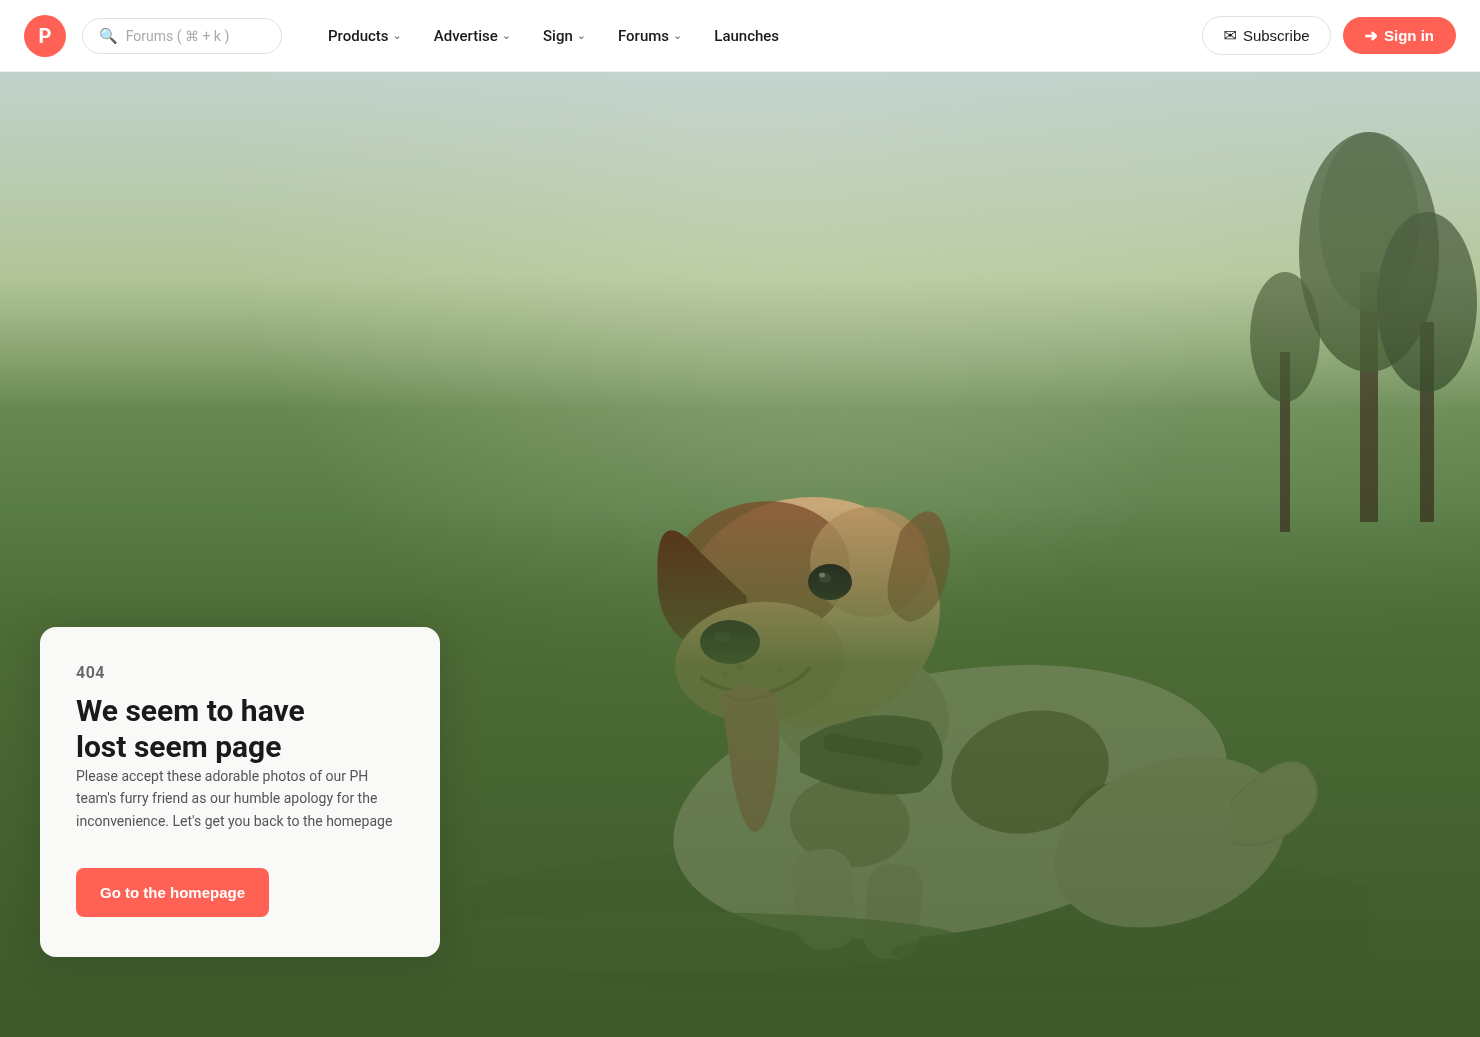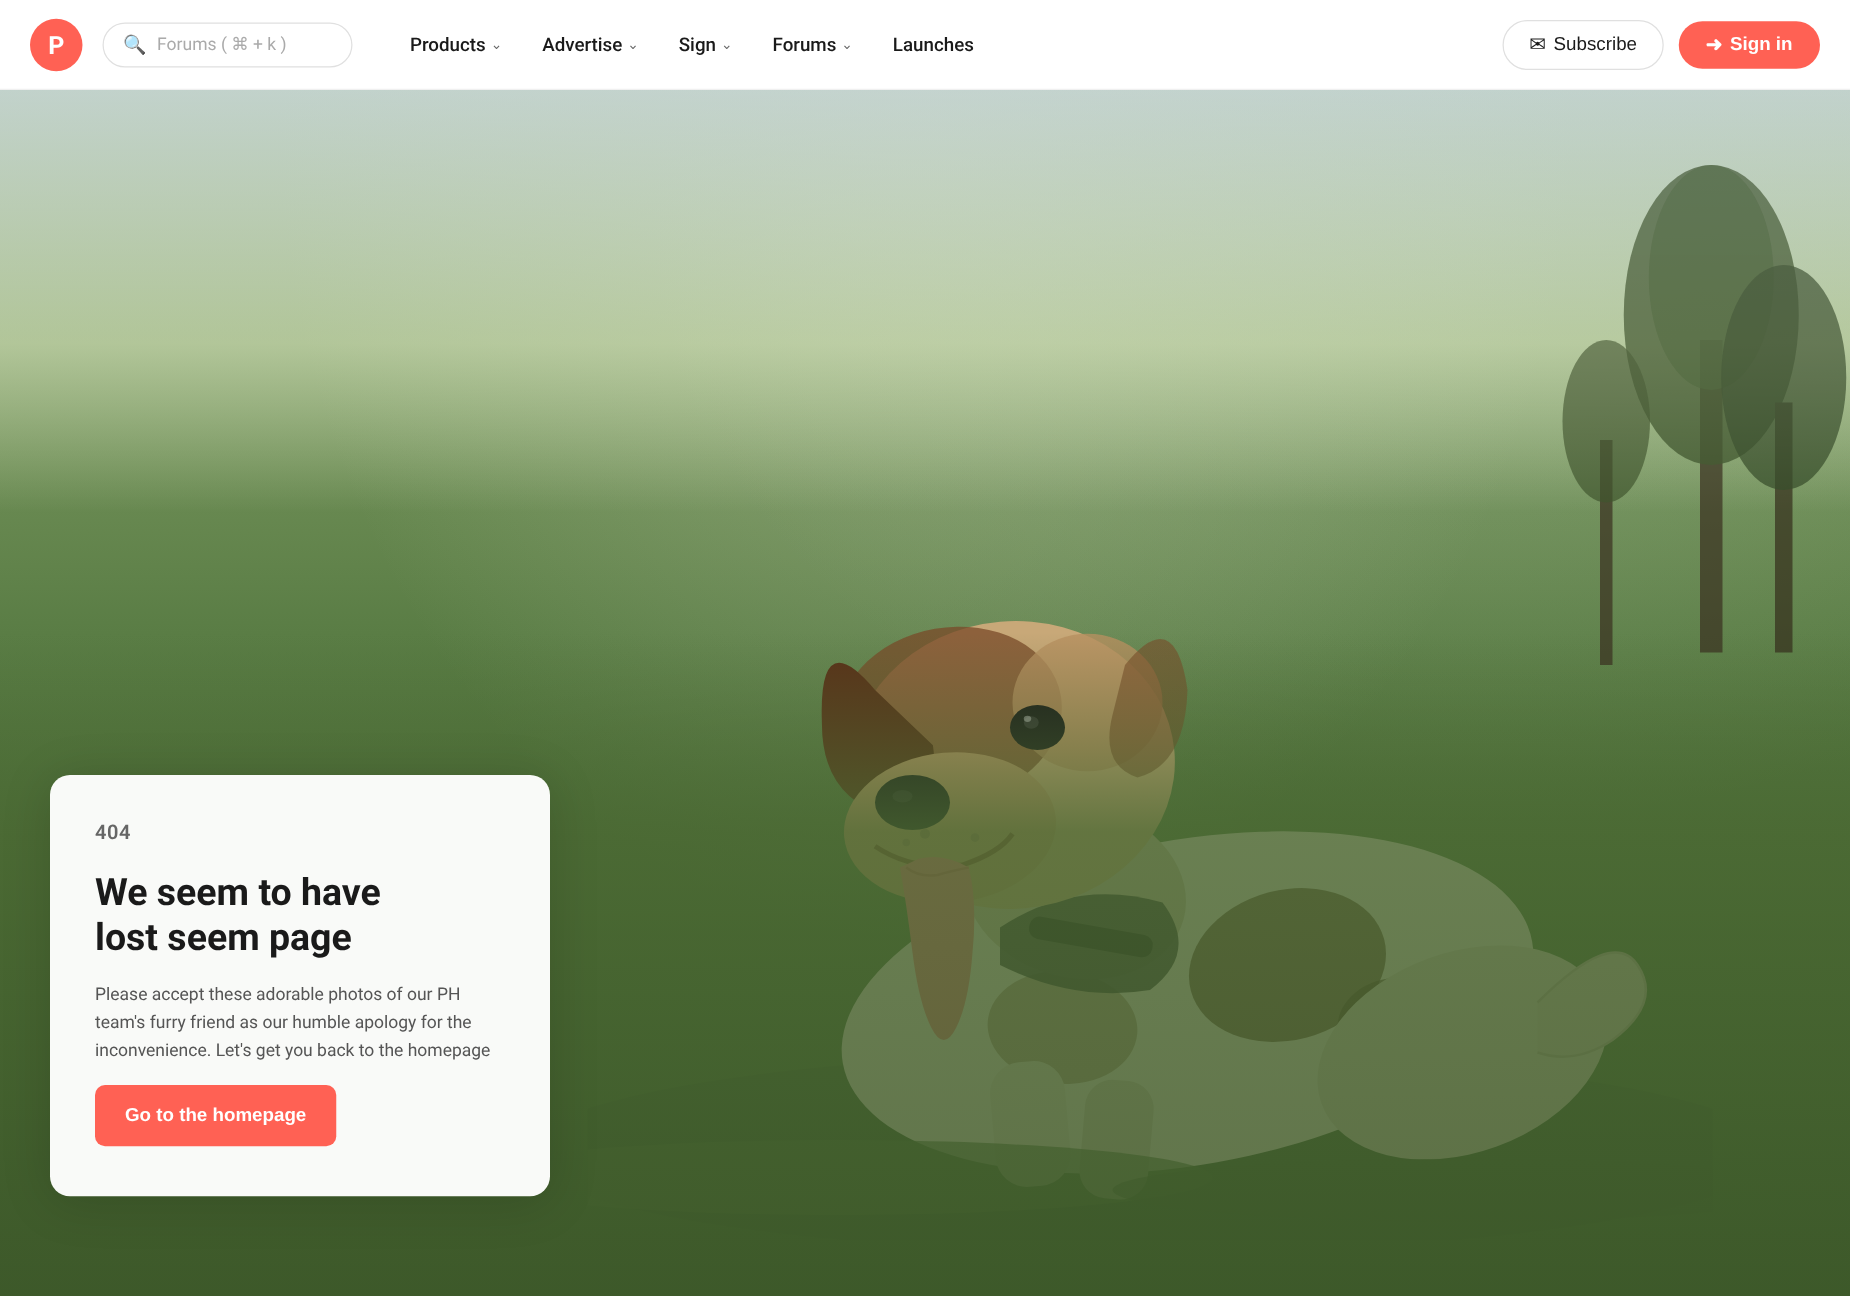--- a/index.html
+++ b/index.html
@@ -160,35 +160,34 @@
       width: 400px;
       background: rgba(255, 255, 255, 0.97);
       border-radius: 16px;
       padding: 36px 36px 40px;
       box-shadow: 0 4px 40px rgba(0,0,0,0.15);
     }
     .error-code {
       font-size: 16px;
       font-weight: 600;
       color: #666;
-      margin-bottom: 22px;
+      margin-bottom: 11px;
       letter-spacing: 0.5px;
     }
     .error-title {
       font-size: 30px;
       font-weight: 700;
       color: #1a1a1a;
       line-height: 1.2;
-      margin-bottom: 16px;
     }
     .error-description {
       font-size: 14px;
       color: #555;
       line-height: 1.6;
-      margin-bottom: 16px;
+      margin-bottom: 36px;
     }
     .homepage-btn {
       display: inline-flex;
       align-items: center;
       padding: 16px 24px;
       background: #ff6154;
       color: #fff;
       border: none;
       border-radius: 8px;
       font-size: 15px;

